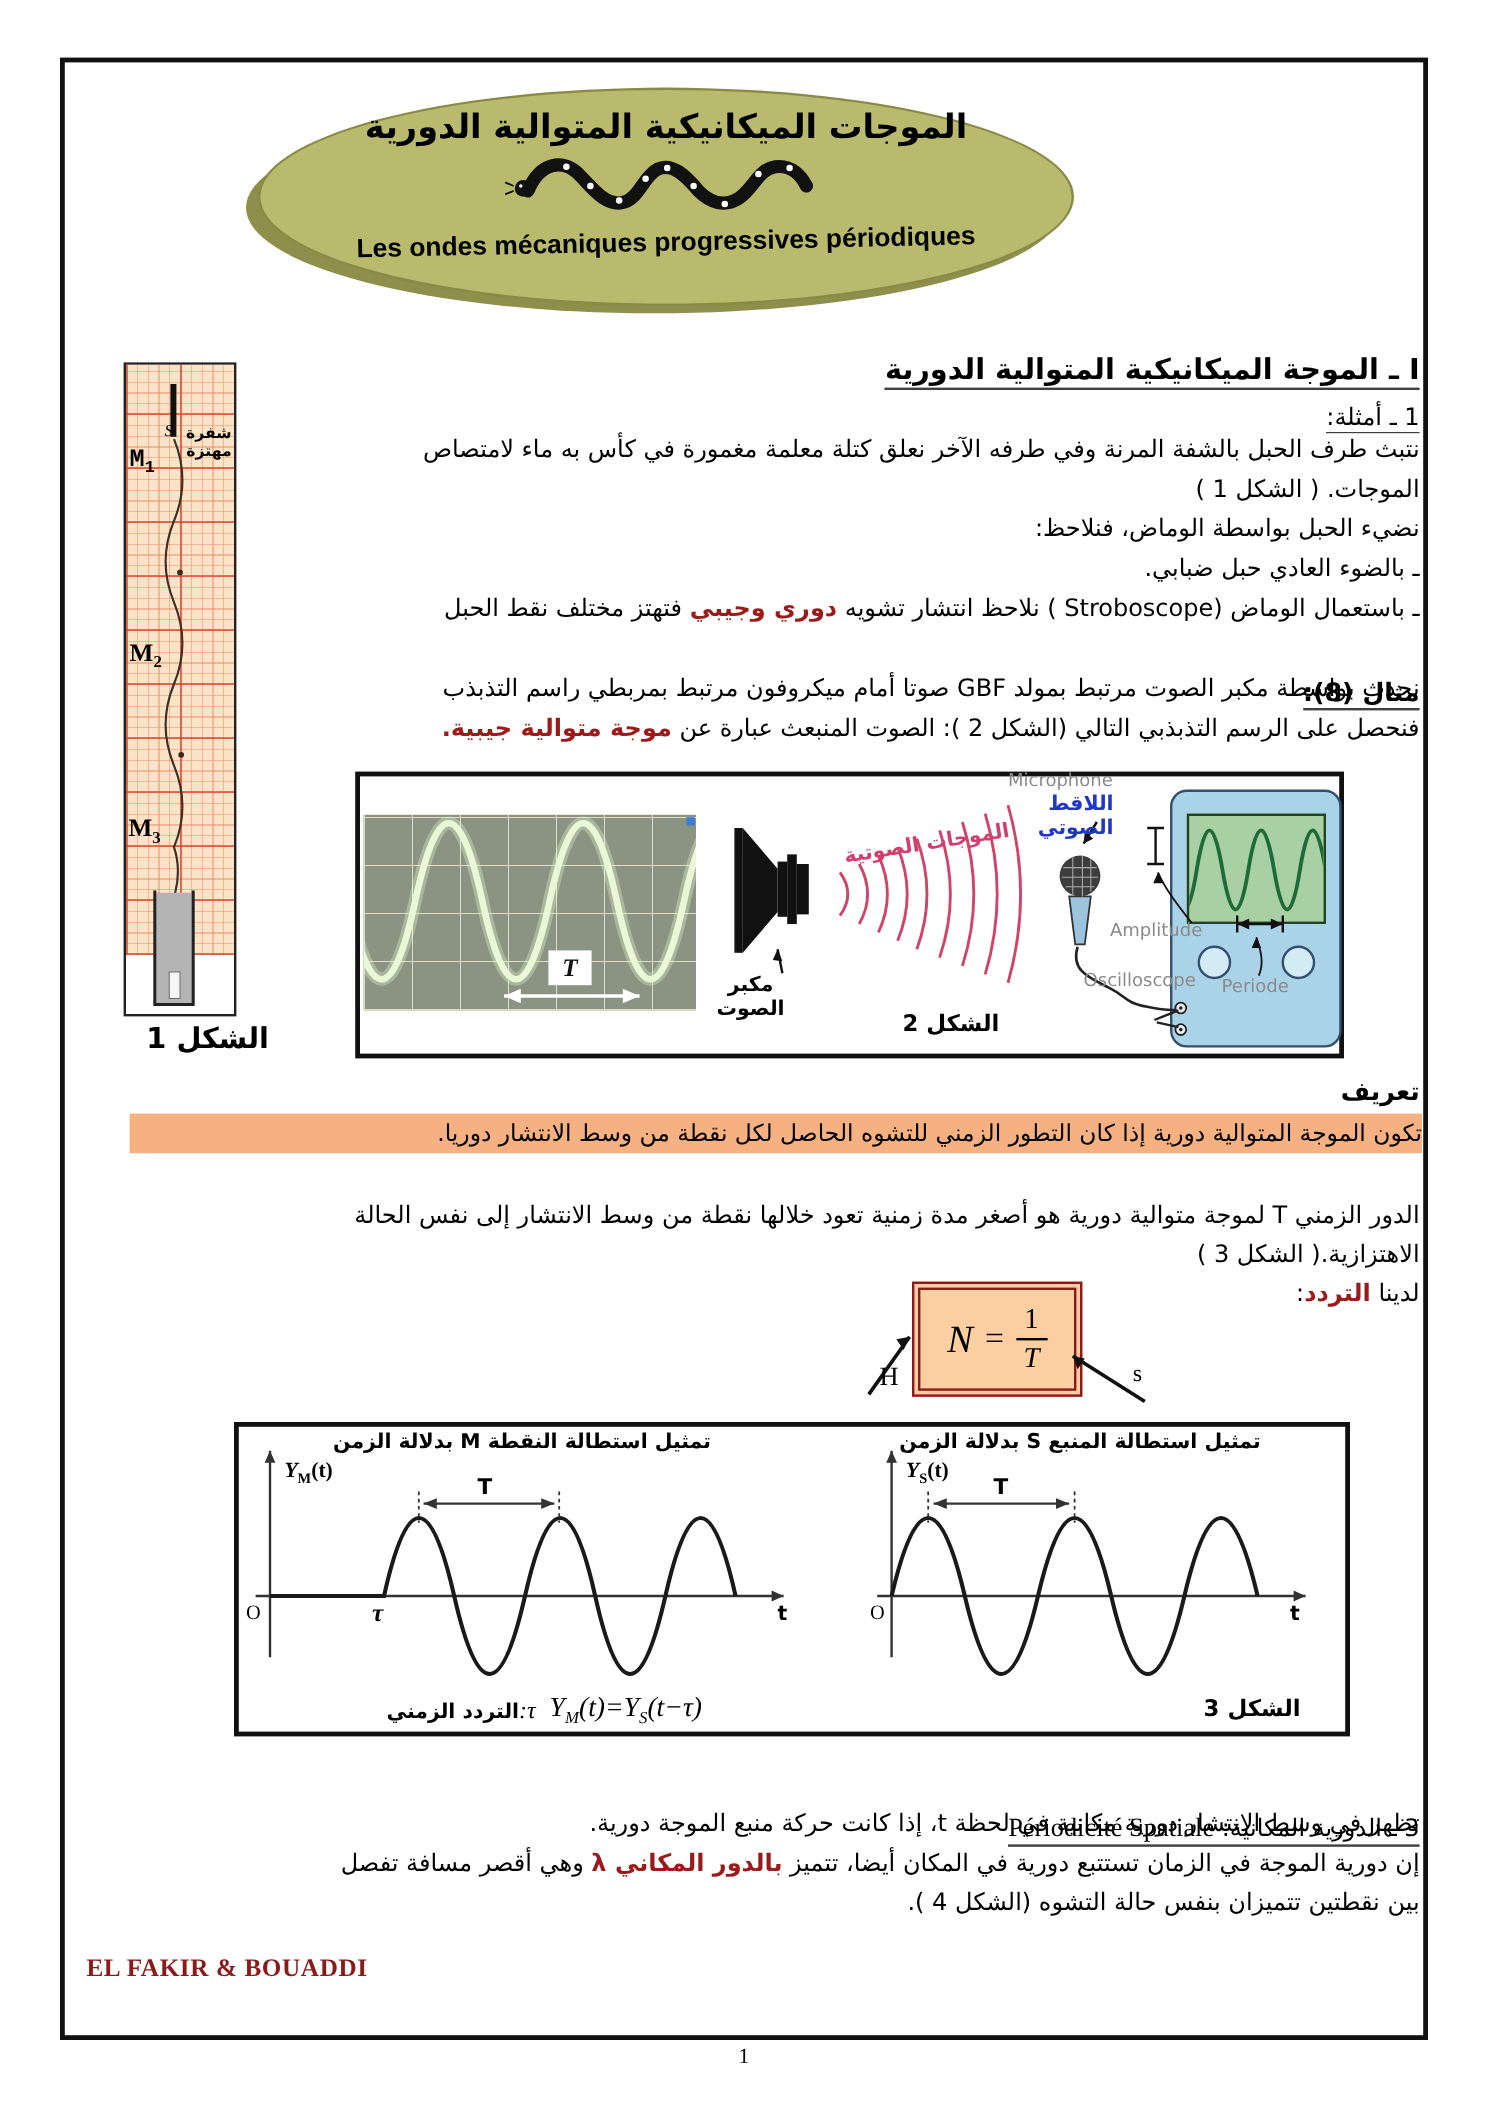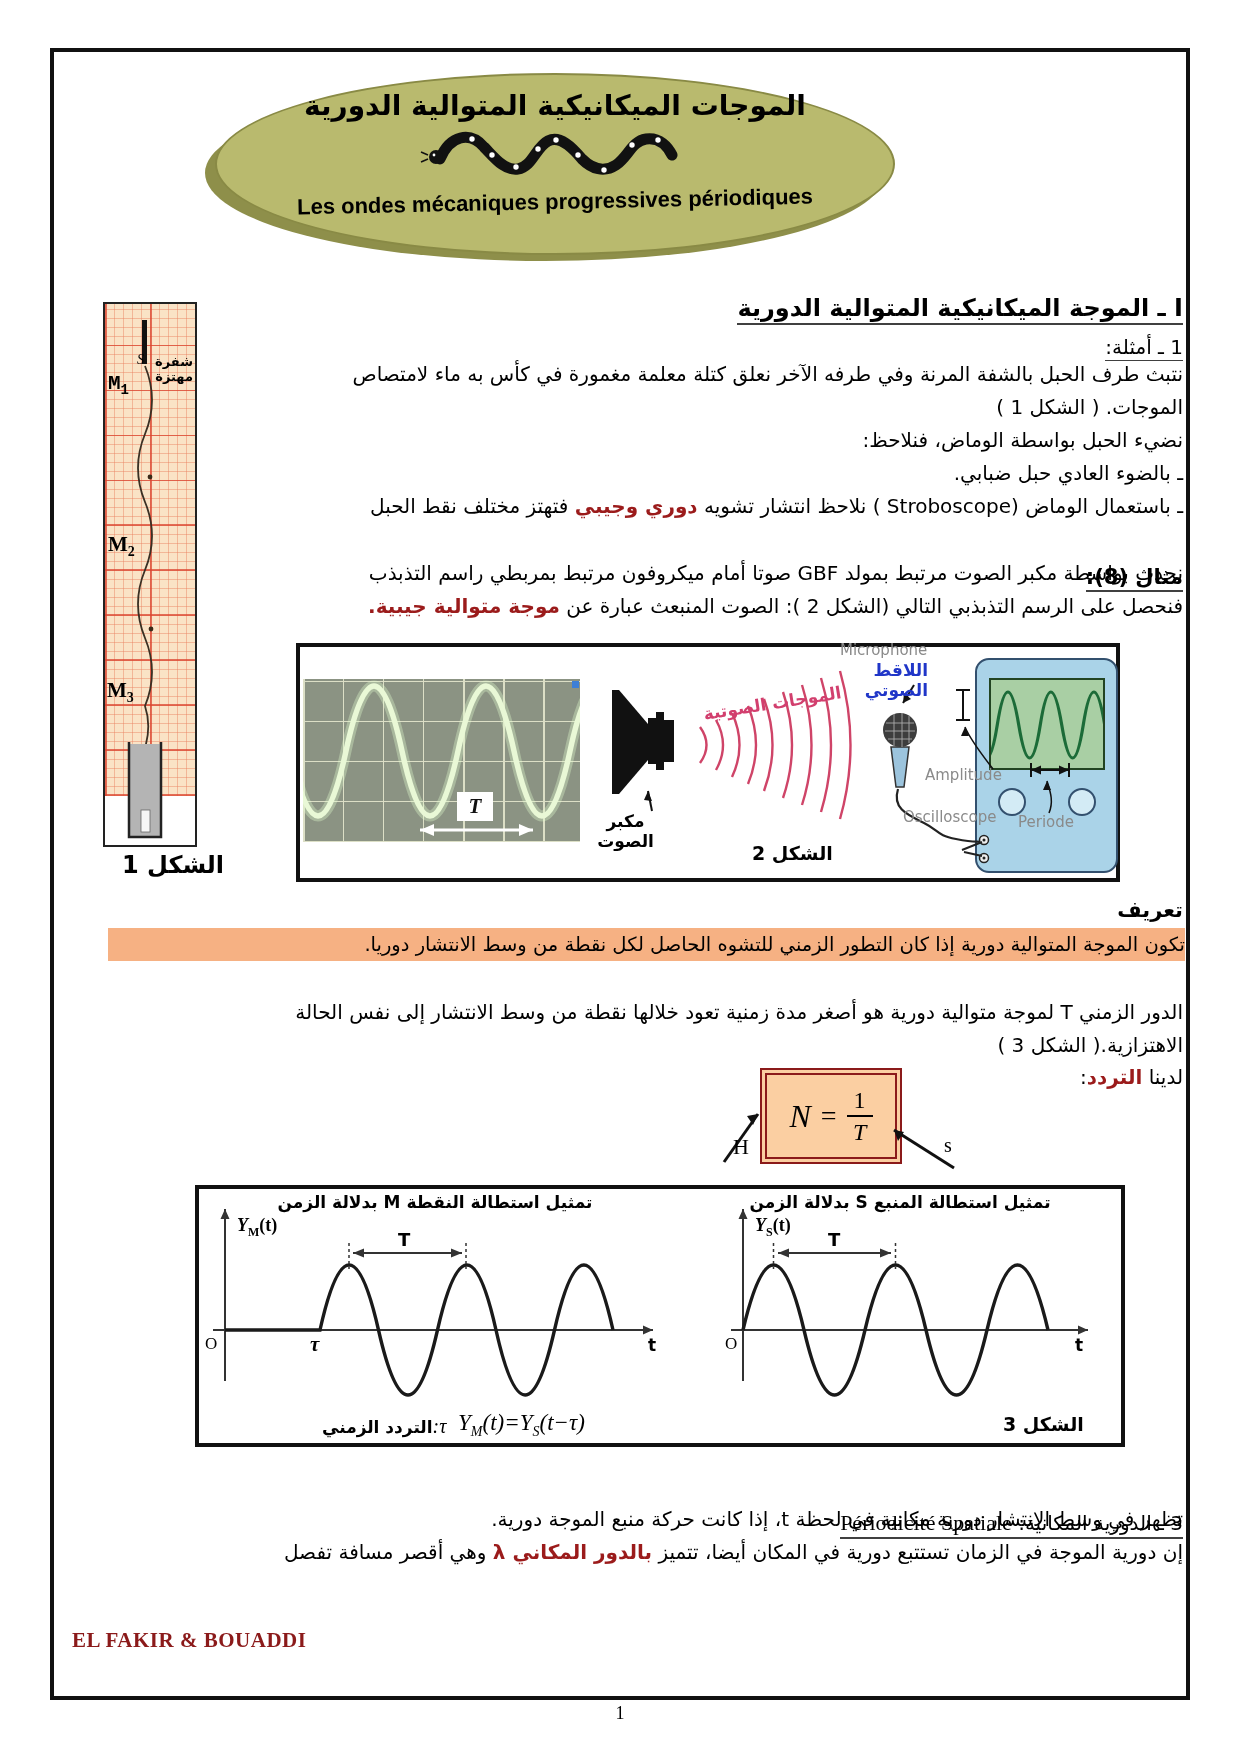--- a/index.html
+++ b/index.html
@@ -271,17 +271,18 @@
     <span class="ar b">التردد الزمني</span><span class="ser it" style="font-size:20px;">:τ</span></div>
   <div class="abs ser it" style="left:458px;top:1410px;font-size:23px;">
     <span>Y</span><sub style="font-size:14px;">M</sub><span>(t)</span><span>=</span><span>Y</span><sub style="font-size:14px;">S</sub><span>(t−τ)</span></div>
   <div class="abs ar b" style="left:1003px;top:1413px;font-size:19px;">الشكل 3</div>
 
   <div class="abs ar" style="right:57px;top:1472px;font-size:20px;">
     <span class="ul"><span>3 ـ الدورية المكانية:</span> <span class="ser" style="font-size:22px;">Périodicité Spatiale</span></span></div>
   <div class="abs ar body-line" style="top:1539px;">
     <span>إن دورية الموجة في الزمان تستتبع دورية في المكان أيضا، تتميز </span><span class="red">بالدور المكاني λ</span><span> وهي أقصر مسافة تفصل</span></div>
   <div class="abs ar body-line" style="top:1506px;"><span>تظهر في وسط الانتشار دورية مكانية في لحظة t، إذا كانت حركة منبع الموجة دورية.</span></div>
+  <div class="abs ar body-line" style="top:1572px;"><span>بين نقطتين تتميزان بنفس حالة التشوه (الشكل 4 ).</span></div>
 
   <div class="abs ser b" style="left:72px;top:1628px;font-size:21px;color:#8b1a1a;letter-spacing:0.5px;">EL FAKIR &amp; BOUADDI</div>
   <div class="abs ser ctr" style="left:0;top:1703px;width:1240px;font-size:18px;">1</div>
 
 </div>
 
 </body></html>

